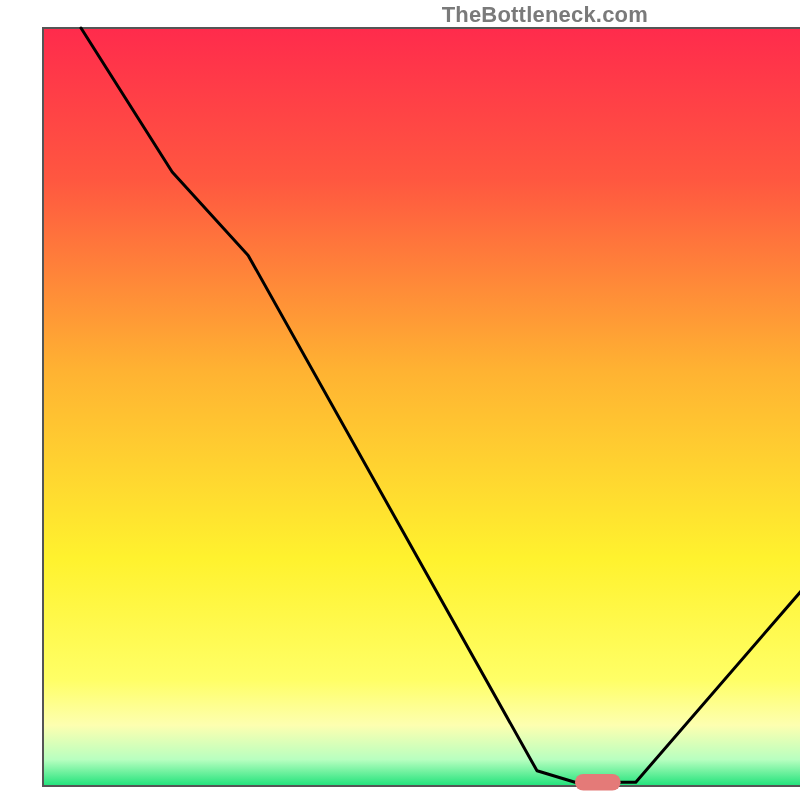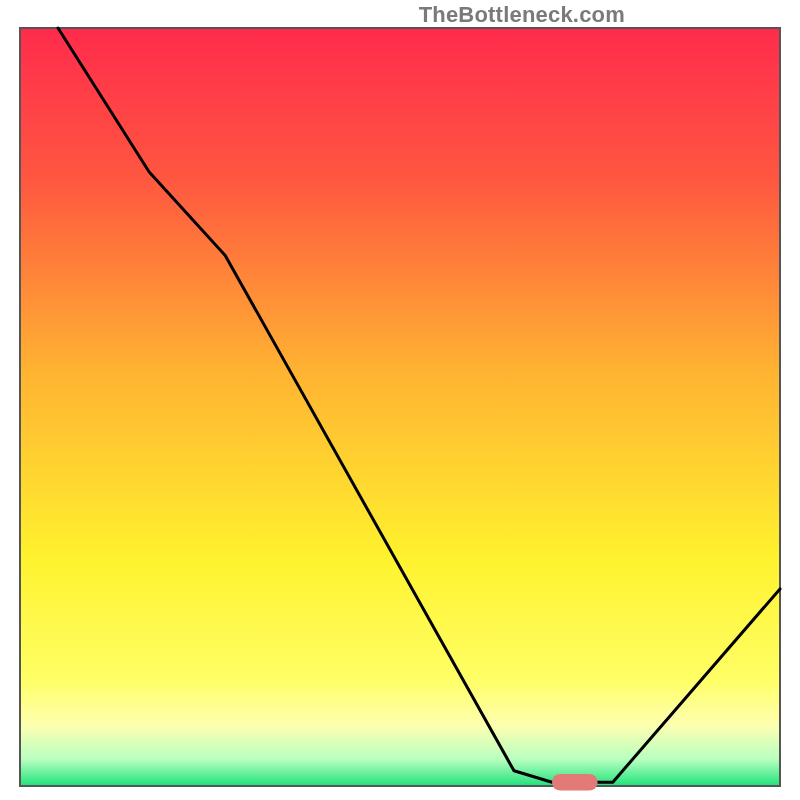--- a/index.html
+++ b/index.html
@@ -7,20 +7,21 @@
     padding: 0;
     width: 800px;
     height: 800px;
     background: #ffffff;
     font-family: Arial, Helvetica, sans-serif;
   }
   .container {
     position: relative;
     width: 633px;
     height: 800px;
+    margin-left: 23px;
   }
   .watermark {
     position: absolute;
     top: 2px;
     right: 8px;
     font-size: 22px;
     font-weight: bold;
     color: #7a7a7a;
     letter-spacing: 0.2px;
     z-index: 10;

